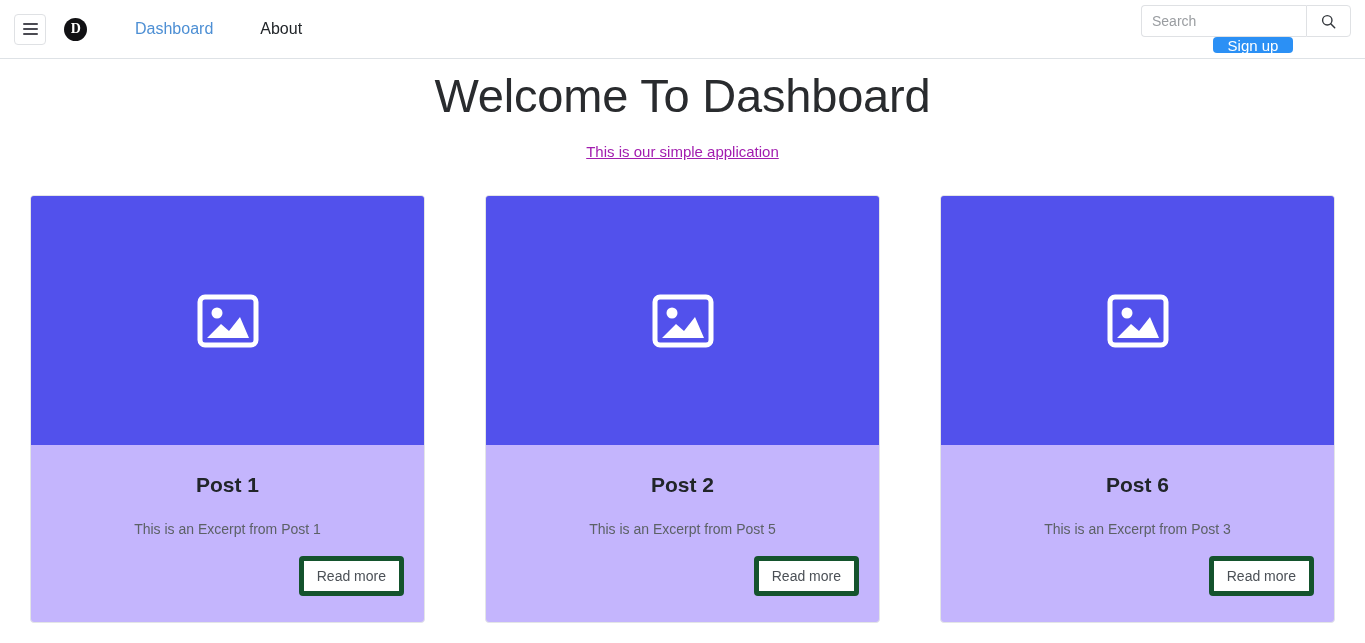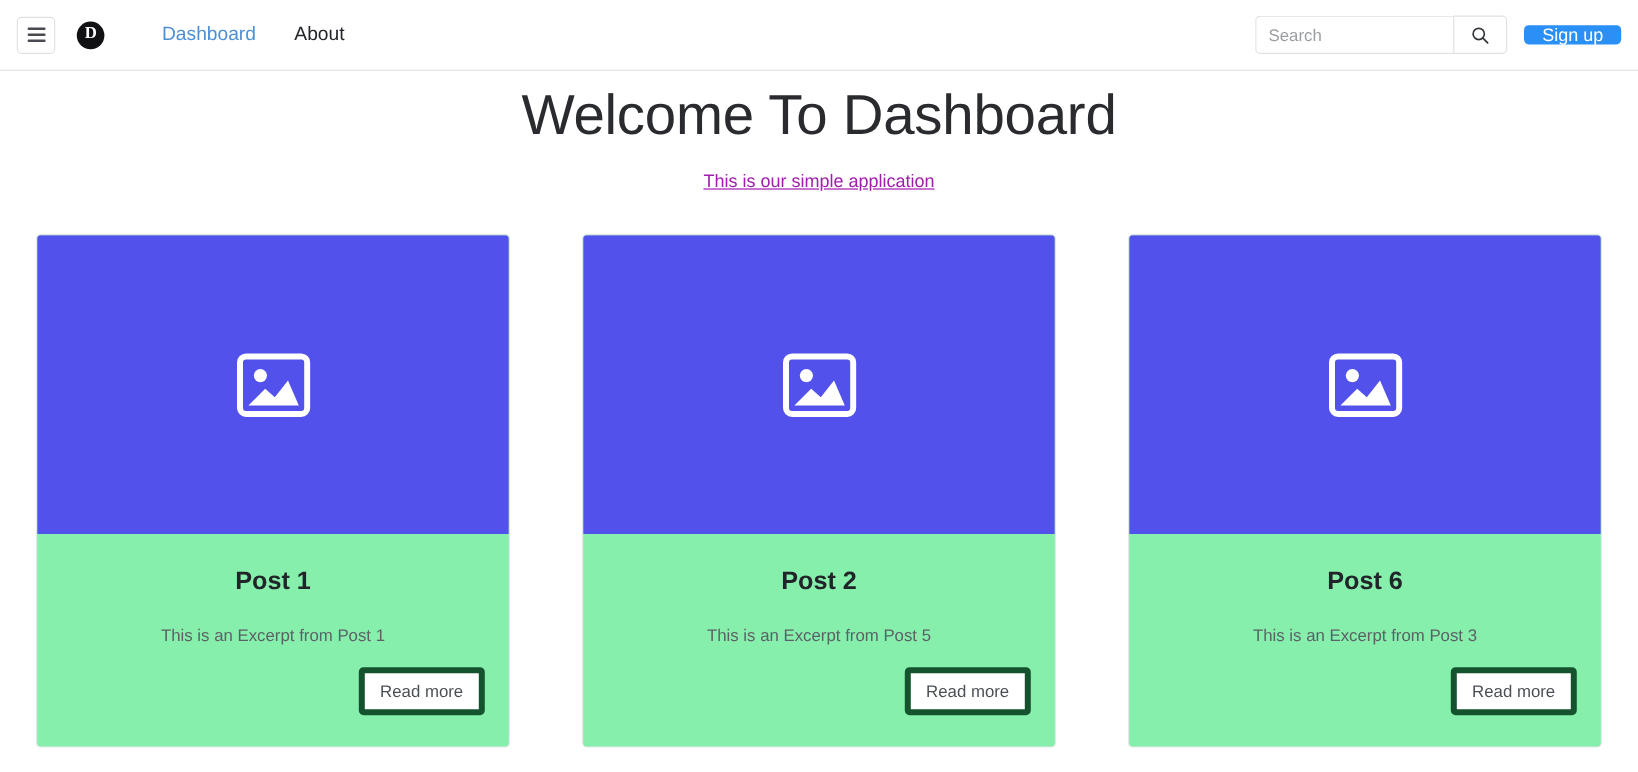--- a/index.html
+++ b/index.html
@@ -68,36 +68,37 @@
     font-family: "Liberation Serif", serif;
     font-size: 14px;
     font-weight: 700;
     line-height: 1;
     letter-spacing: -0.5px;
   }
   .nav-links {
     display: flex;
     align-items: center;
     margin-left: 32px;
-    gap: 0px;
+    gap: 15px;
   }
   .nav-link {
     font-size: 16px;
     padding: 8px 16px;
     text-decoration: none;
     cursor: pointer;
     white-space: nowrap;
   }
   .nav-link.active { color: #4d8fd4; }
   .nav-link.plain  { color: #212529; }
 
   .nav-right {
     margin-left: auto;
     display: flex;
     align-items: center;
+    flex-direction: column;
   }
   .search-group {
     display: flex;
     align-items: stretch;
     height: 32px;
   }
   .search-input {
     width: 165px;
     height: 32px;
     border: 1px solid #dfe1e4;
@@ -161,21 +162,21 @@
   
   .cards-row {
     display: flex;
     gap: 60px;
     padding: 35px 30px 0 30px;
   }
   .card {
     flex: 1;
     border: 1px solid #e3e5e7;
     border-radius: 4px;
-    background: #86efac;
+    background: #c4b5fd;
     overflow: hidden;
     display: flex;
     flex-direction: column;
     height: 428px;
   }
   .card-image {
     height: 249px;
     background: #5251ec;
     display: flex;
     align-items: center;

